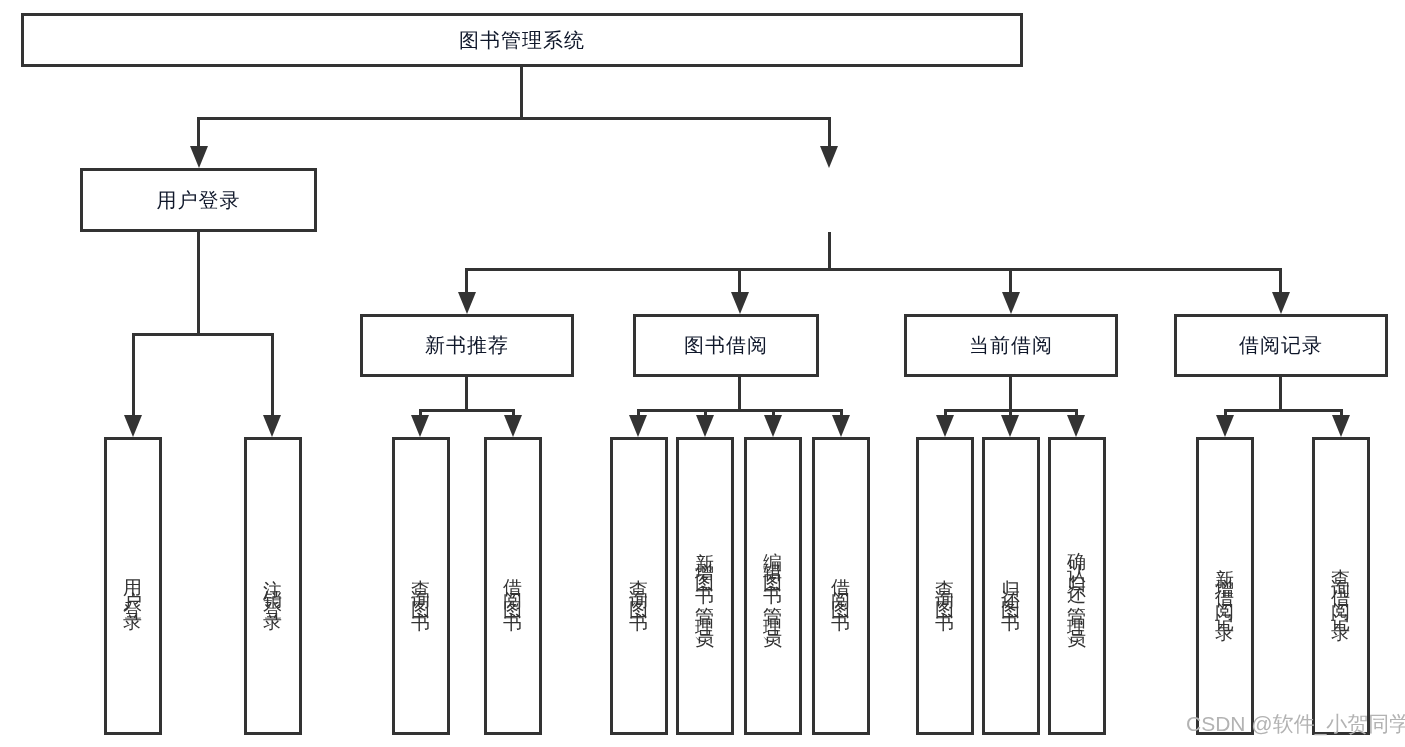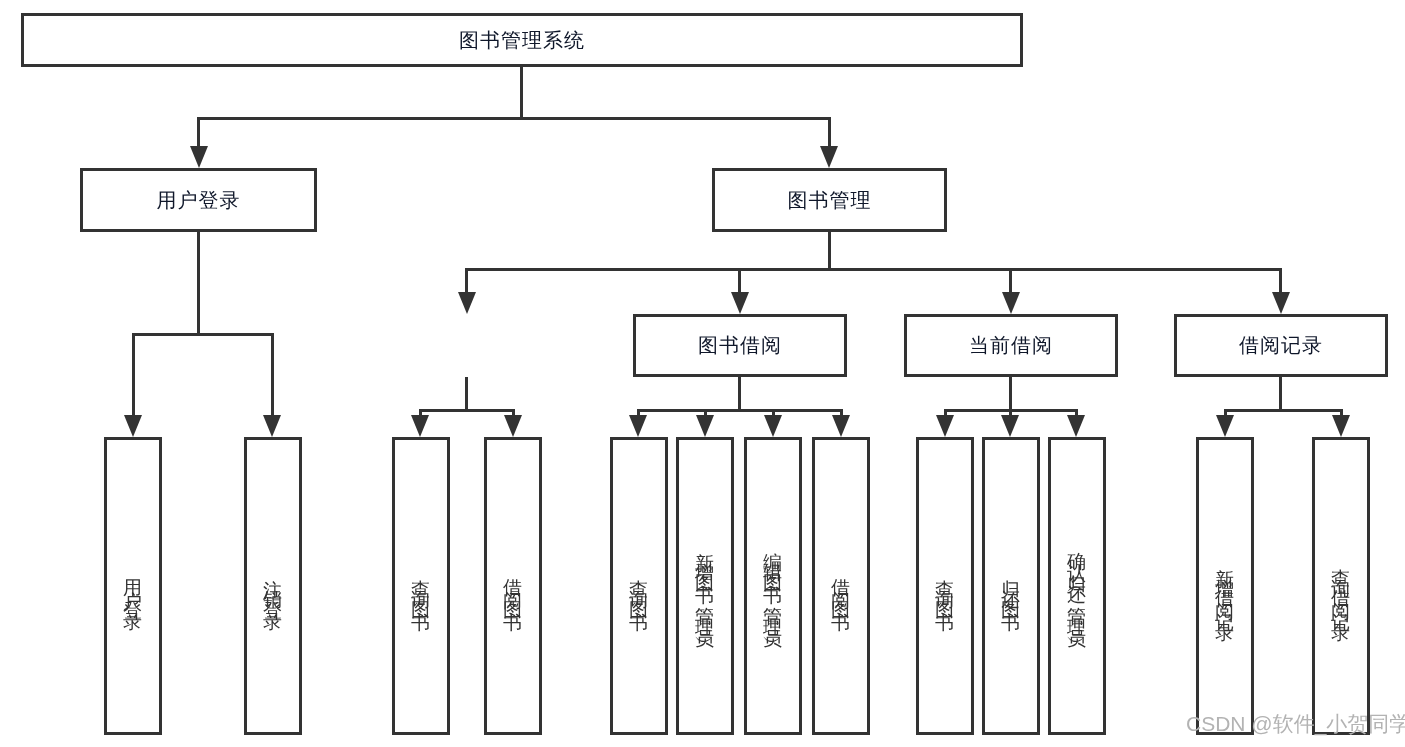--- a/index.html
+++ b/index.html
@@ -63,43 +63,43 @@
   <div class="vl" style="left:520px;top:67px;height:53px"></div>
   <div class="hl" style="left:197px;top:117px;width:634px"></div>
   <div class="vl" style="left:197px;top:117px;height:29px"></div>
   <div class="ah" style="left:190px;top:146px"></div>
   <div class="vl" style="left:828px;top:117px;height:29px"></div>
   <div class="ah" style="left:820px;top:146px"></div>
 
   <div class="box" style="left:80px;top:168px;width:237px;height:64px">
     <span class="lbl">用户登录</span>
   </div>
-  <div class="box" style="left:712px;top:168px;width:235px;height:64px">
-    <span class="lbl">图书管理</span>
-  </div>
 
   <div class="vl" style="left:197px;top:232px;height:101px"></div>
   <div class="hl" style="left:132px;top:333px;width:142px"></div>
   <div class="vl" style="left:132px;top:333px;height:82px"></div>
   <div class="ah" style="left:124px;top:415px"></div>
   <div class="vl" style="left:271px;top:333px;height:82px"></div>
   <div class="ah" style="left:263px;top:415px"></div>
 
   <div class="vl" style="left:828px;top:232px;height:39px"></div>
   <div class="hl" style="left:465px;top:268px;width:817px"></div>
   <div class="vl" style="left:465px;top:268px;height:24px"></div>
   <div class="ah" style="left:458px;top:292px"></div>
   <div class="vl" style="left:738px;top:268px;height:24px"></div>
   <div class="ah" style="left:731px;top:292px"></div>
   <div class="vl" style="left:1009px;top:268px;height:24px"></div>
   <div class="ah" style="left:1002px;top:292px"></div>
   <div class="vl" style="left:1279px;top:268px;height:24px"></div>
   <div class="ah" style="left:1272px;top:292px"></div>
 
-  <div class="box" style="left:633px;top:314px;width:214px;height:63px">
+  <div class="box" style="left:360px;top:314px;width:214px;height:63px">
+    <span class="lbl">新书推荐</span>
+  </div>
+  <div class="box" style="left:633px;top:314px;width:186px;height:63px">
     <span class="lbl">图书借阅</span>
   </div>
   <div class="box" style="left:904px;top:314px;width:214px;height:63px">
     <span class="lbl">当前借阅</span>
   </div>
   <div class="box" style="left:1174px;top:314px;width:214px;height:63px">
     <span class="lbl">借阅记录</span>
   </div>
 
   <div class="vl" style="left:465px;top:377px;height:32px"></div>

